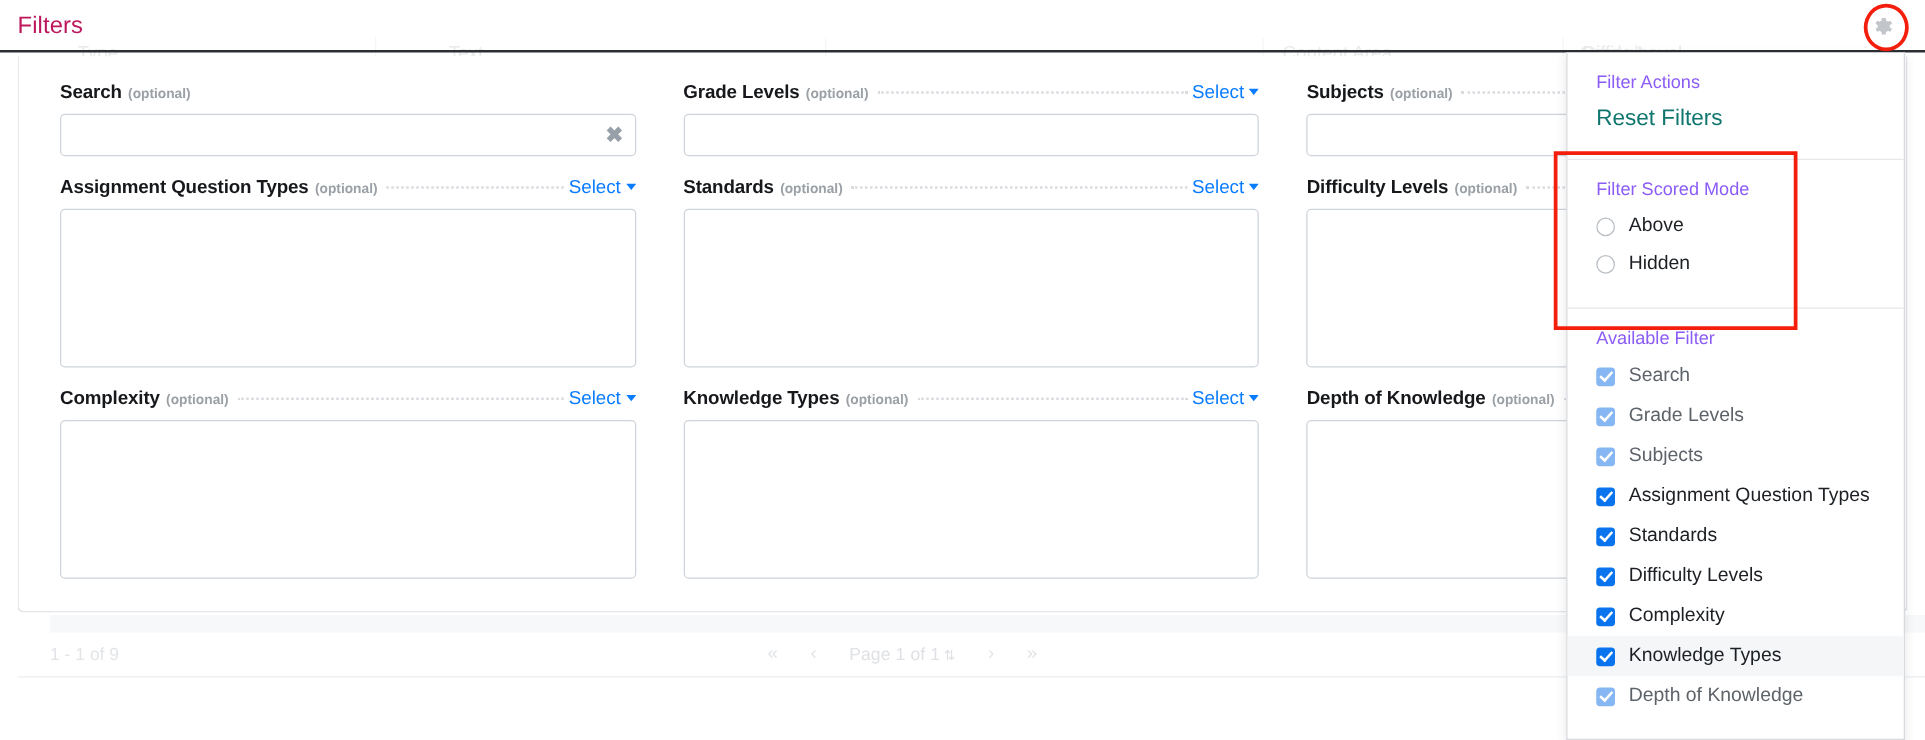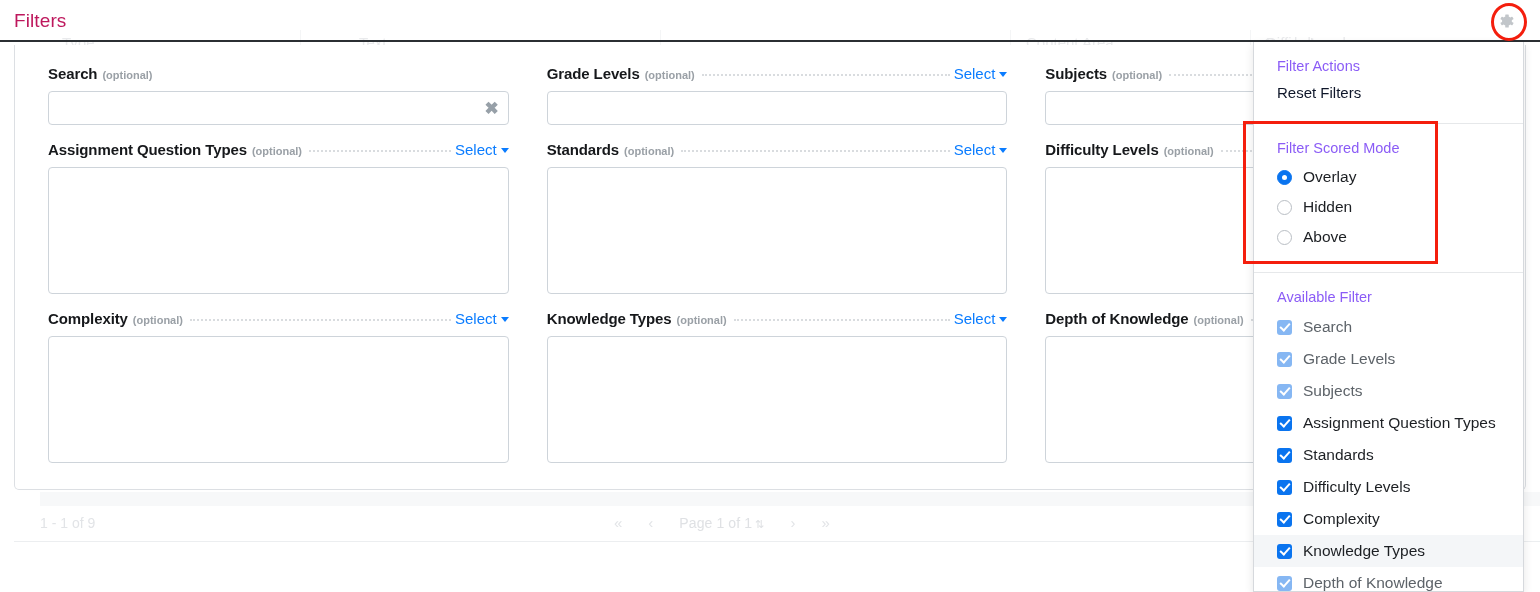--- a/index.html
+++ b/index.html
@@ -158,21 +158,21 @@
     border: 1px solid #d6d9dd;
     border-top: none;
     box-shadow: 0 3px 9px rgba(0,0,0,.10);
     z-index: 10;
   }
   .dd-section-title {
     font-size: 14.5px; color: #8b5cf6;
     padding: 16px 0 0 23px;
   }
   .dd-item {
-    font-size: 15px; color: #0f172a;
+    font-size: 18px; color: #0f766e;
     padding: 10px 0 10px 23px; cursor: pointer;
   }
   .dd-divider { height: 1px; background: #e6e8ea; margin: 12px 0 0 0; }
 
   .dd-mode { padding-bottom: 8px; }
   .dd-radio-row {
     display: flex; align-items: center;
     padding: 6px 0 6px 23px; cursor: pointer;
   }
   .radio {
@@ -349,31 +349,27 @@
 
   <div class="dropdown">
     <div class="dd-section-title">Filter Actions</div>
     <div class="dd-item">Reset Filters</div>
     <div class="dd-divider"></div>
 
     <div class="dd-mode">
       <div class="dd-section-title">Filter Scored Mode</div>
       <div id="mode-list" style="margin-top:6px;">
           <div class="dd-radio-row">
-            <span class="radio on"></span>
-            <span class="radio-label">Overlay</span>
+            <span class="radio"></span>
+            <span class="radio-label">Above</span>
           </div>
           <div class="dd-radio-row">
             <span class="radio"></span>
             <span class="radio-label">Hidden</span>
           </div>
-          <div class="dd-radio-row">
-            <span class="radio"></span>
-            <span class="radio-label">Above</span>
-          </div>
         </div>
     </div>
     <div class="dd-divider"></div>
 
     <div>
       <div class="dd-section-title">Available Filter</div>
       <div id="check-list" style="margin-top:6px;">
           <div class="dd-check-row">
             <span class="cb dim"></span>
             <span class="cb-label dim">Search</span>

